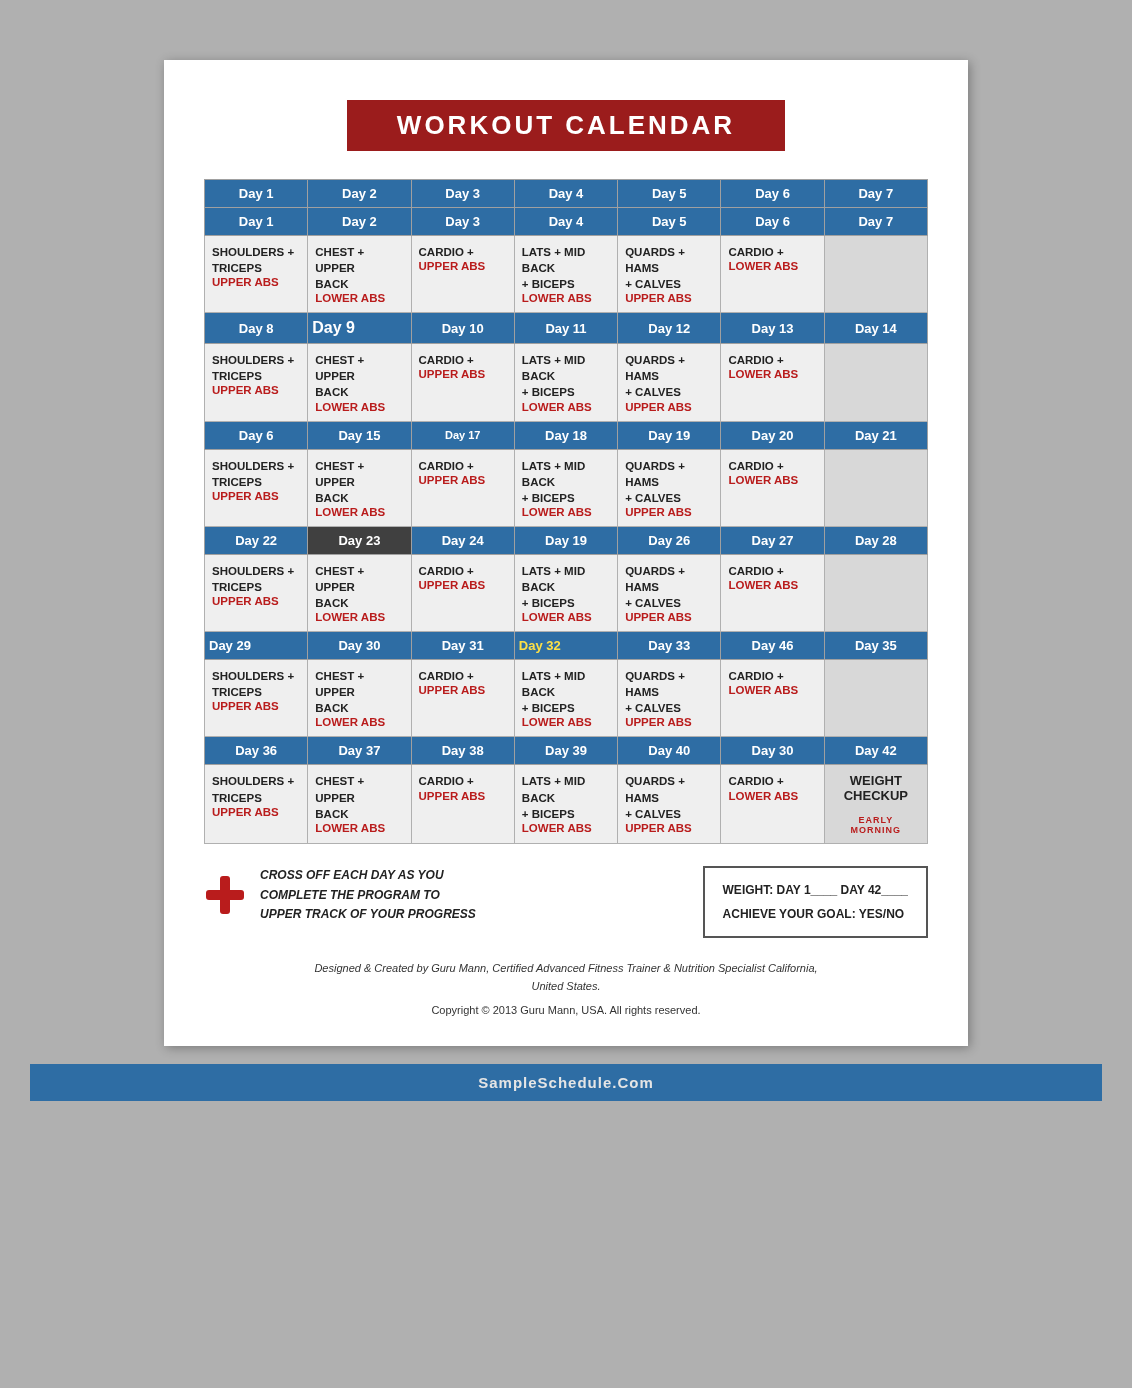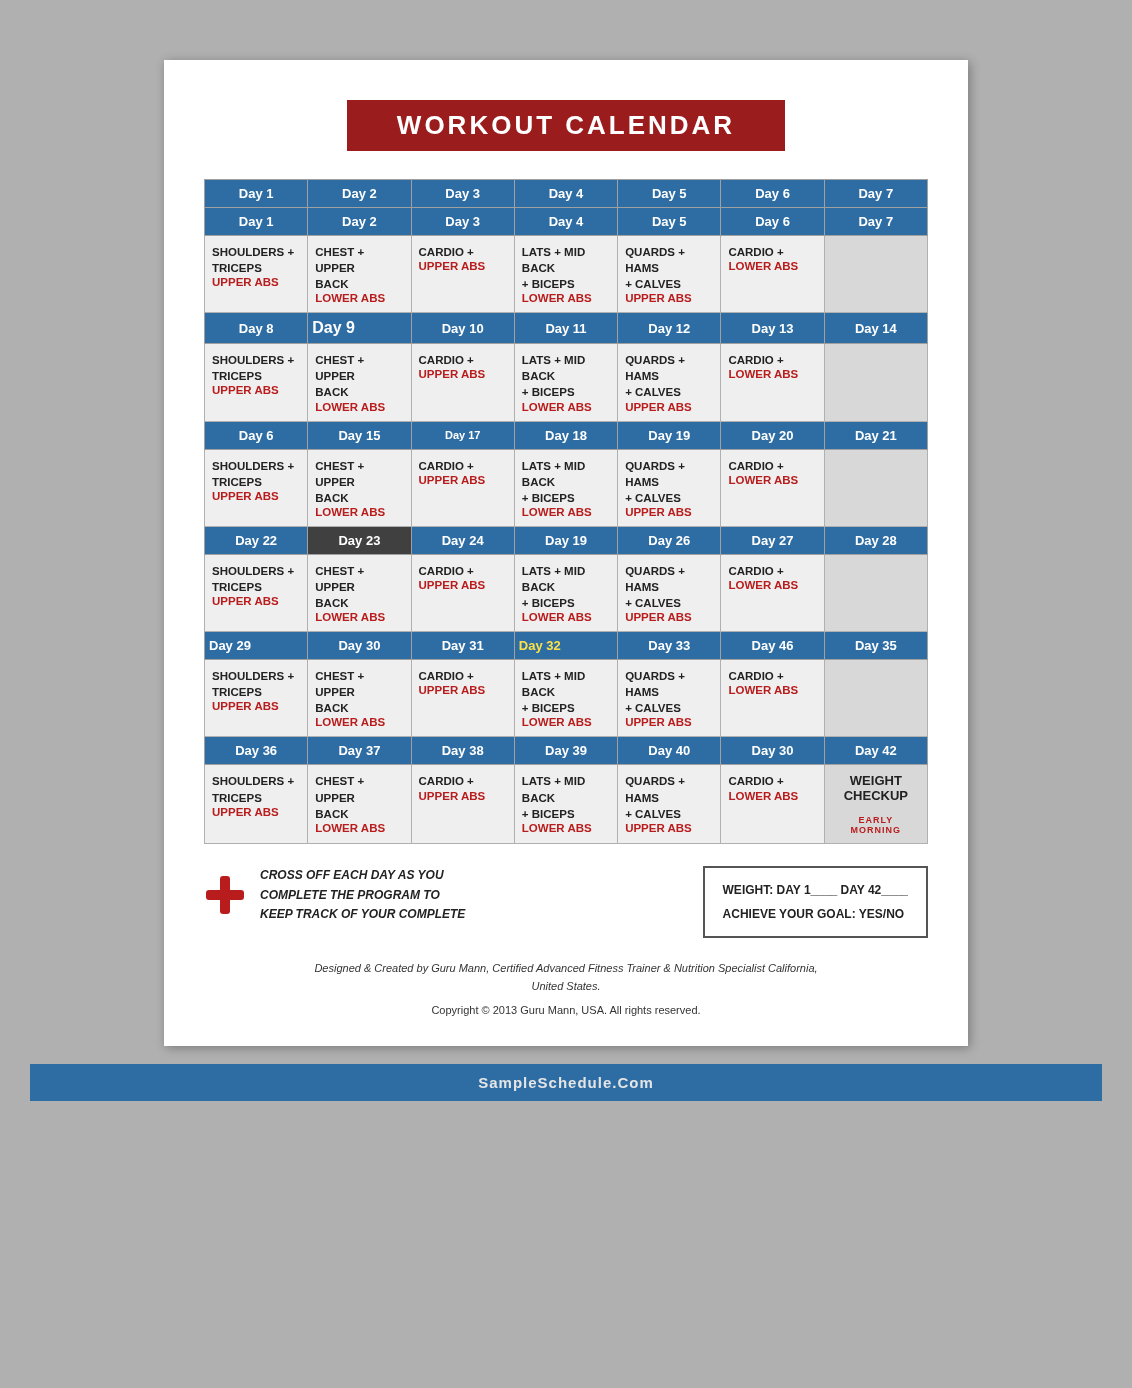--- a/index.html
+++ b/index.html
@@ -389,21 +389,21 @@
 
   <div class="footer-section">
     <div class="cross-section">
       <svg class="cross-icon" viewBox="0 0 42 42">
         <rect x="16" y="2" width="10" height="38" rx="3" fill="#b91c1c"></rect>
         <rect x="2" y="16" width="38" height="10" rx="3" fill="#b91c1c"></rect>
       </svg>
       <div class="cross-text">
         <span>CROSS OFF EACH DAY AS YOU</span><br>
         <span>COMPLETE THE PROGRAM TO</span><br>
-        <span>KEEP TRACK OF YOUR COMPLETE</span>
+        <span>UPPER TRACK OF YOUR PROGRESS</span>
       </div>
     </div>
     <div class="weight-box">
       <div>WEIGHT:  DAY 1____   DAY 42____</div>
       <div>ACHIEVE YOUR GOAL:  YES/NO</div>
     </div>
   </div>
 
   <div class="credits">
     <span>Designed &amp; Created by Guru Mann, Certified Advanced Fitness Trainer &amp; Nutrition Specialist California,</span><br>

